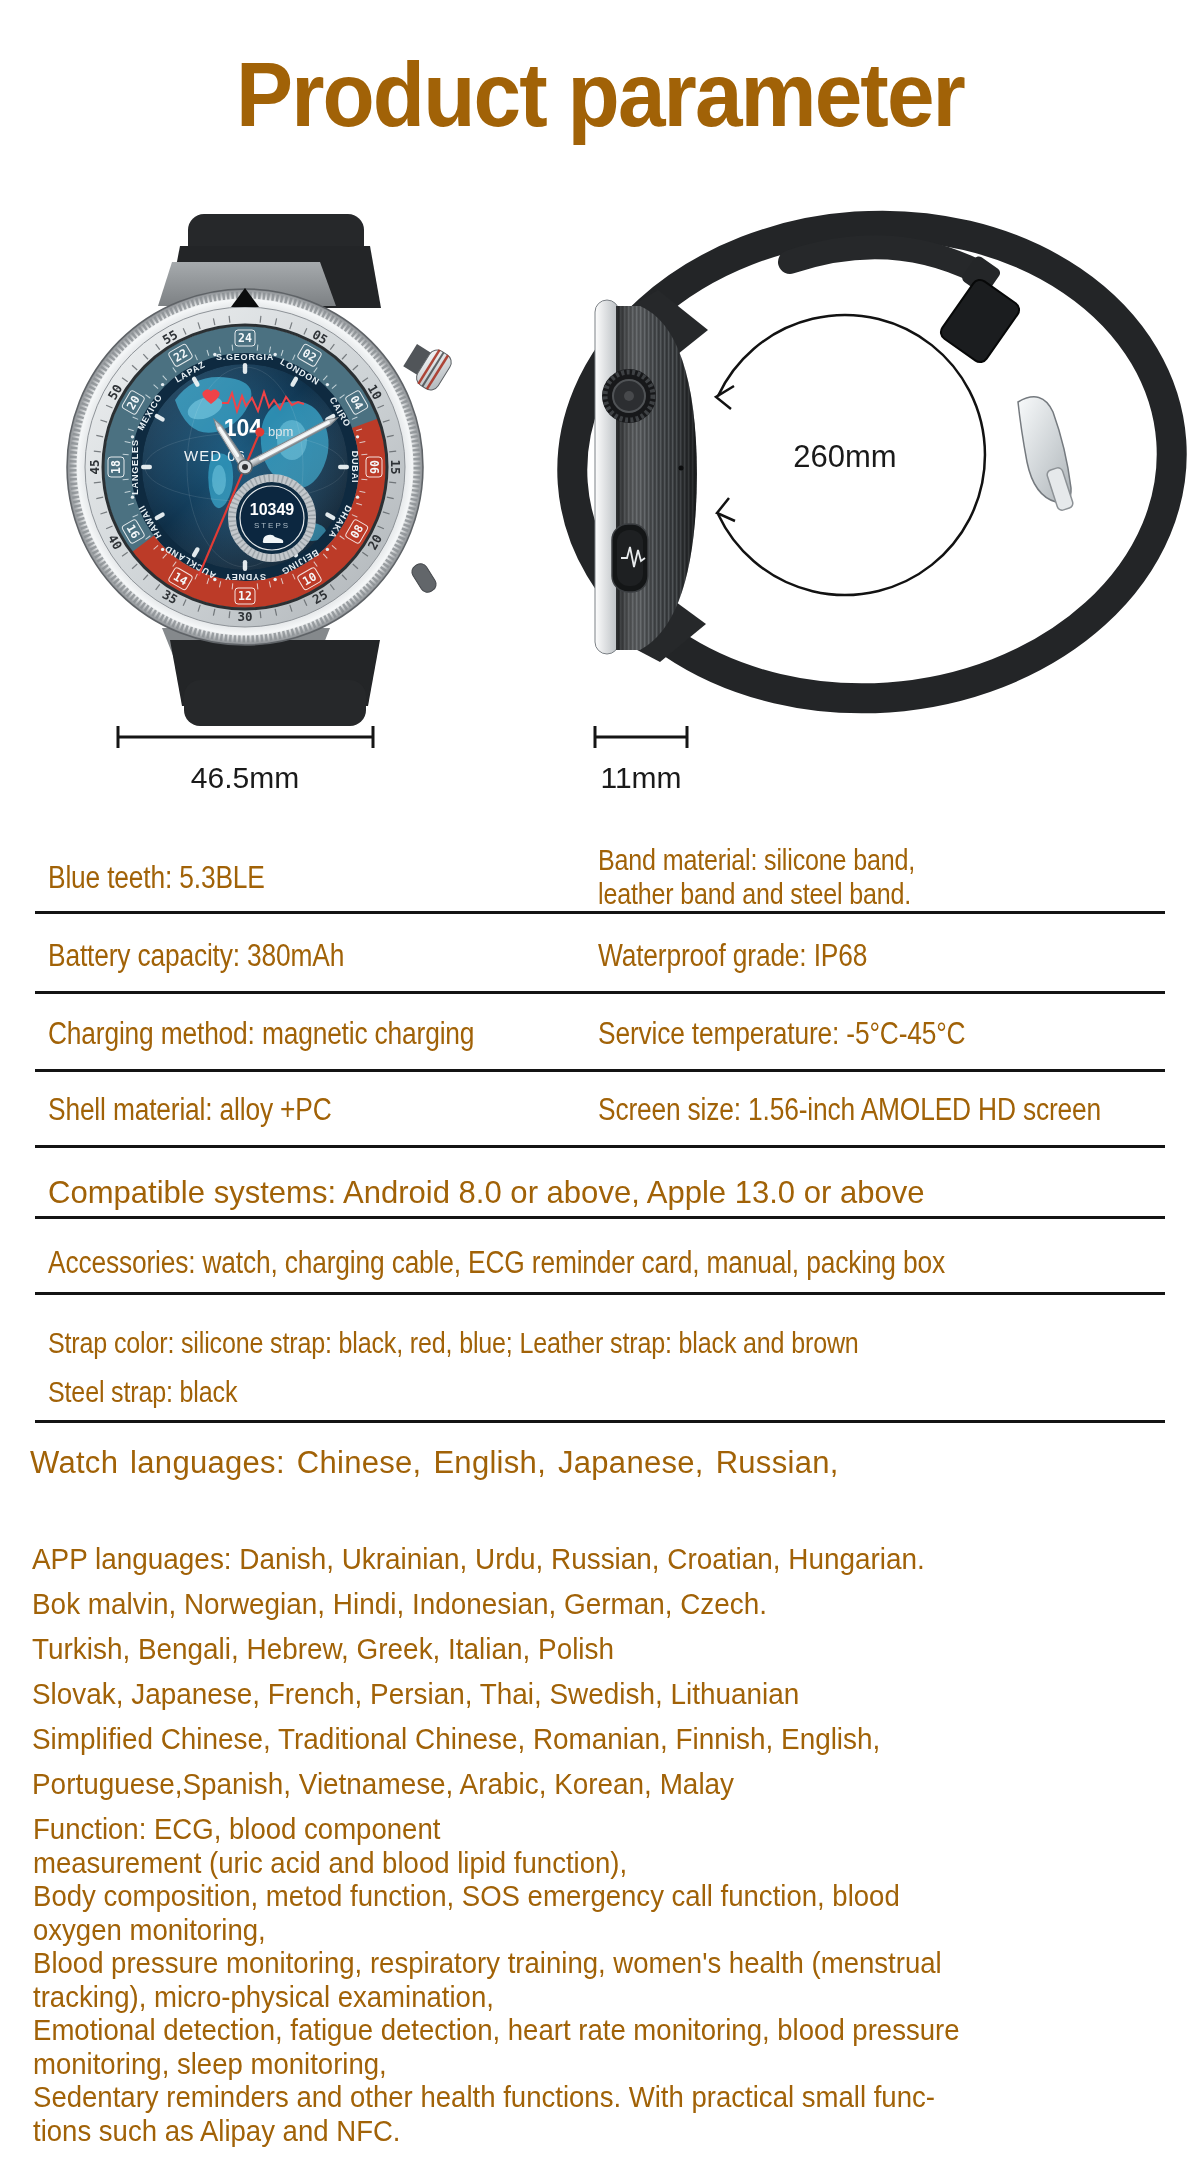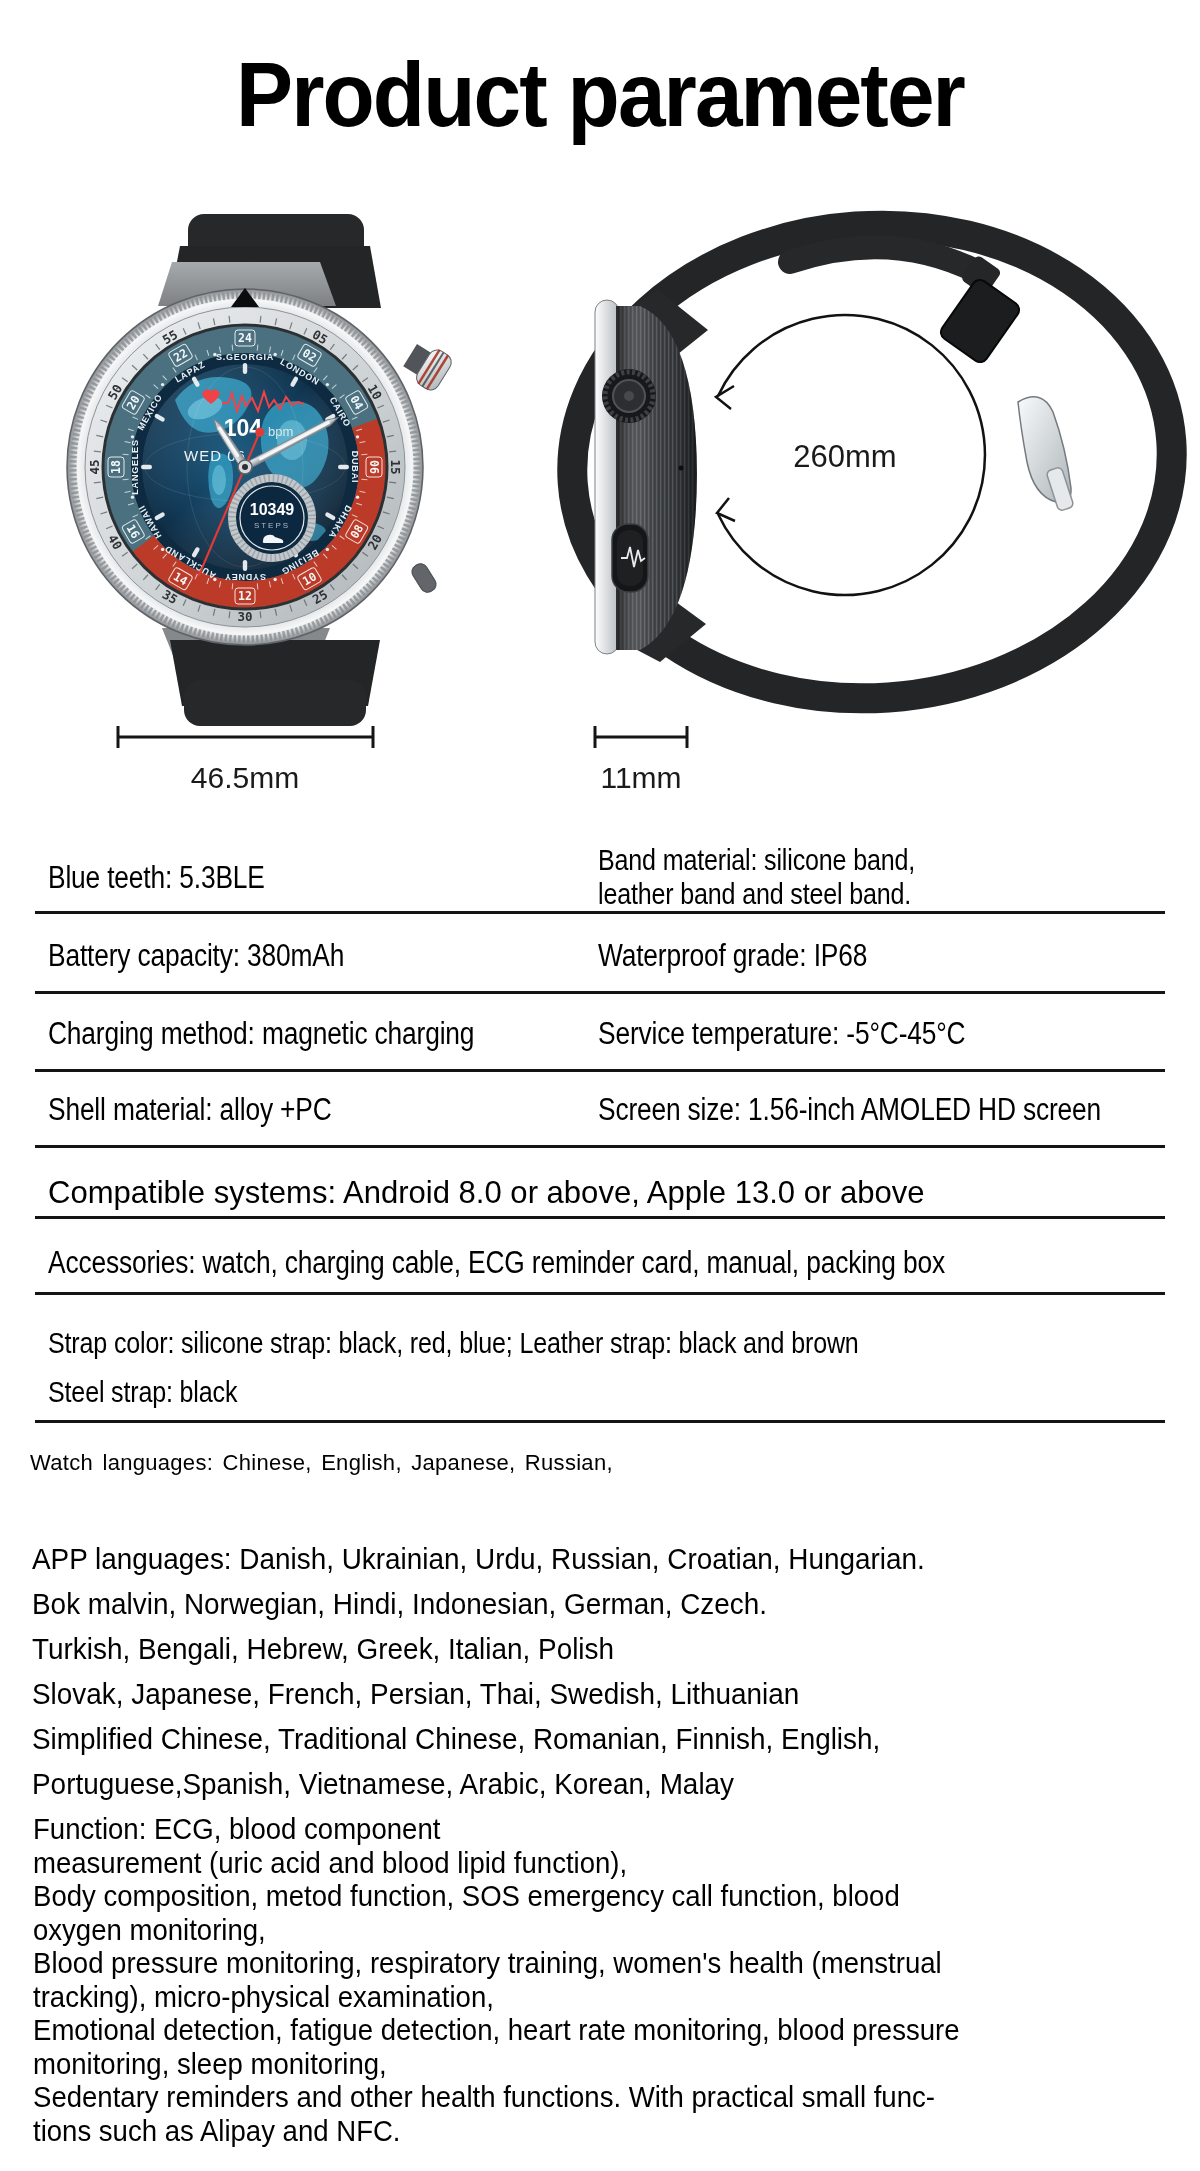--- a/index.html
+++ b/index.html
@@ -1,26 +1,26 @@
 <!DOCTYPE html>
 <html><head>
 <meta charset="utf-8">
 <style>
   html,body{margin:0;padding:0;background:#ffffff;}
   .page{position:relative;width:1200px;height:2171px;background:#fff;overflow:hidden;
-        font-family:"Liberation Sans",sans-serif;color:#000000;}
+        font-family:"Liberation Sans",sans-serif;color:#a16207;}
   .title{position:absolute;top:44px;left:0;width:1200px;text-align:center;
          font-size:90px;font-weight:bold;letter-spacing:-2px;
          transform:scaleX(.95);transform-origin:50% 0;white-space:nowrap;}
   .abs{position:absolute;white-space:nowrap;}
   .hr{position:absolute;left:35px;width:1130px;height:3px;background:#141414;}
   .spec{font-size:31px;letter-spacing:-.2px;transform:scaleX(.85);transform-origin:0 0;}
   .spec2{font-size:29.5px;line-height:33.5px;letter-spacing:-.2px;transform:scaleX(.85);transform-origin:0 0;}
   .specwide{font-size:32px;transform:scaleX(.97);transform-origin:0 0;}
-  .watchblock{font-size:22px;line-height:45px;letter-spacing:.3px;word-spacing:3px;}
+  .watchblock{font-size:31px;line-height:45px;letter-spacing:.3px;word-spacing:3px;}
   .appblock{font-size:30px;line-height:45px;transform:scaleX(.93);transform-origin:0 0;}
   .funcblock{font-size:29px;line-height:33.5px;transform:scaleX(.95);transform-origin:0 0;}
   svg{display:block;}
   .dimlabel{font-size:30px;fill:#1a1a1a;font-family:"Liberation Sans",sans-serif;}
 </style>
 </head>
 <body>
 
 <div class="page">
 

